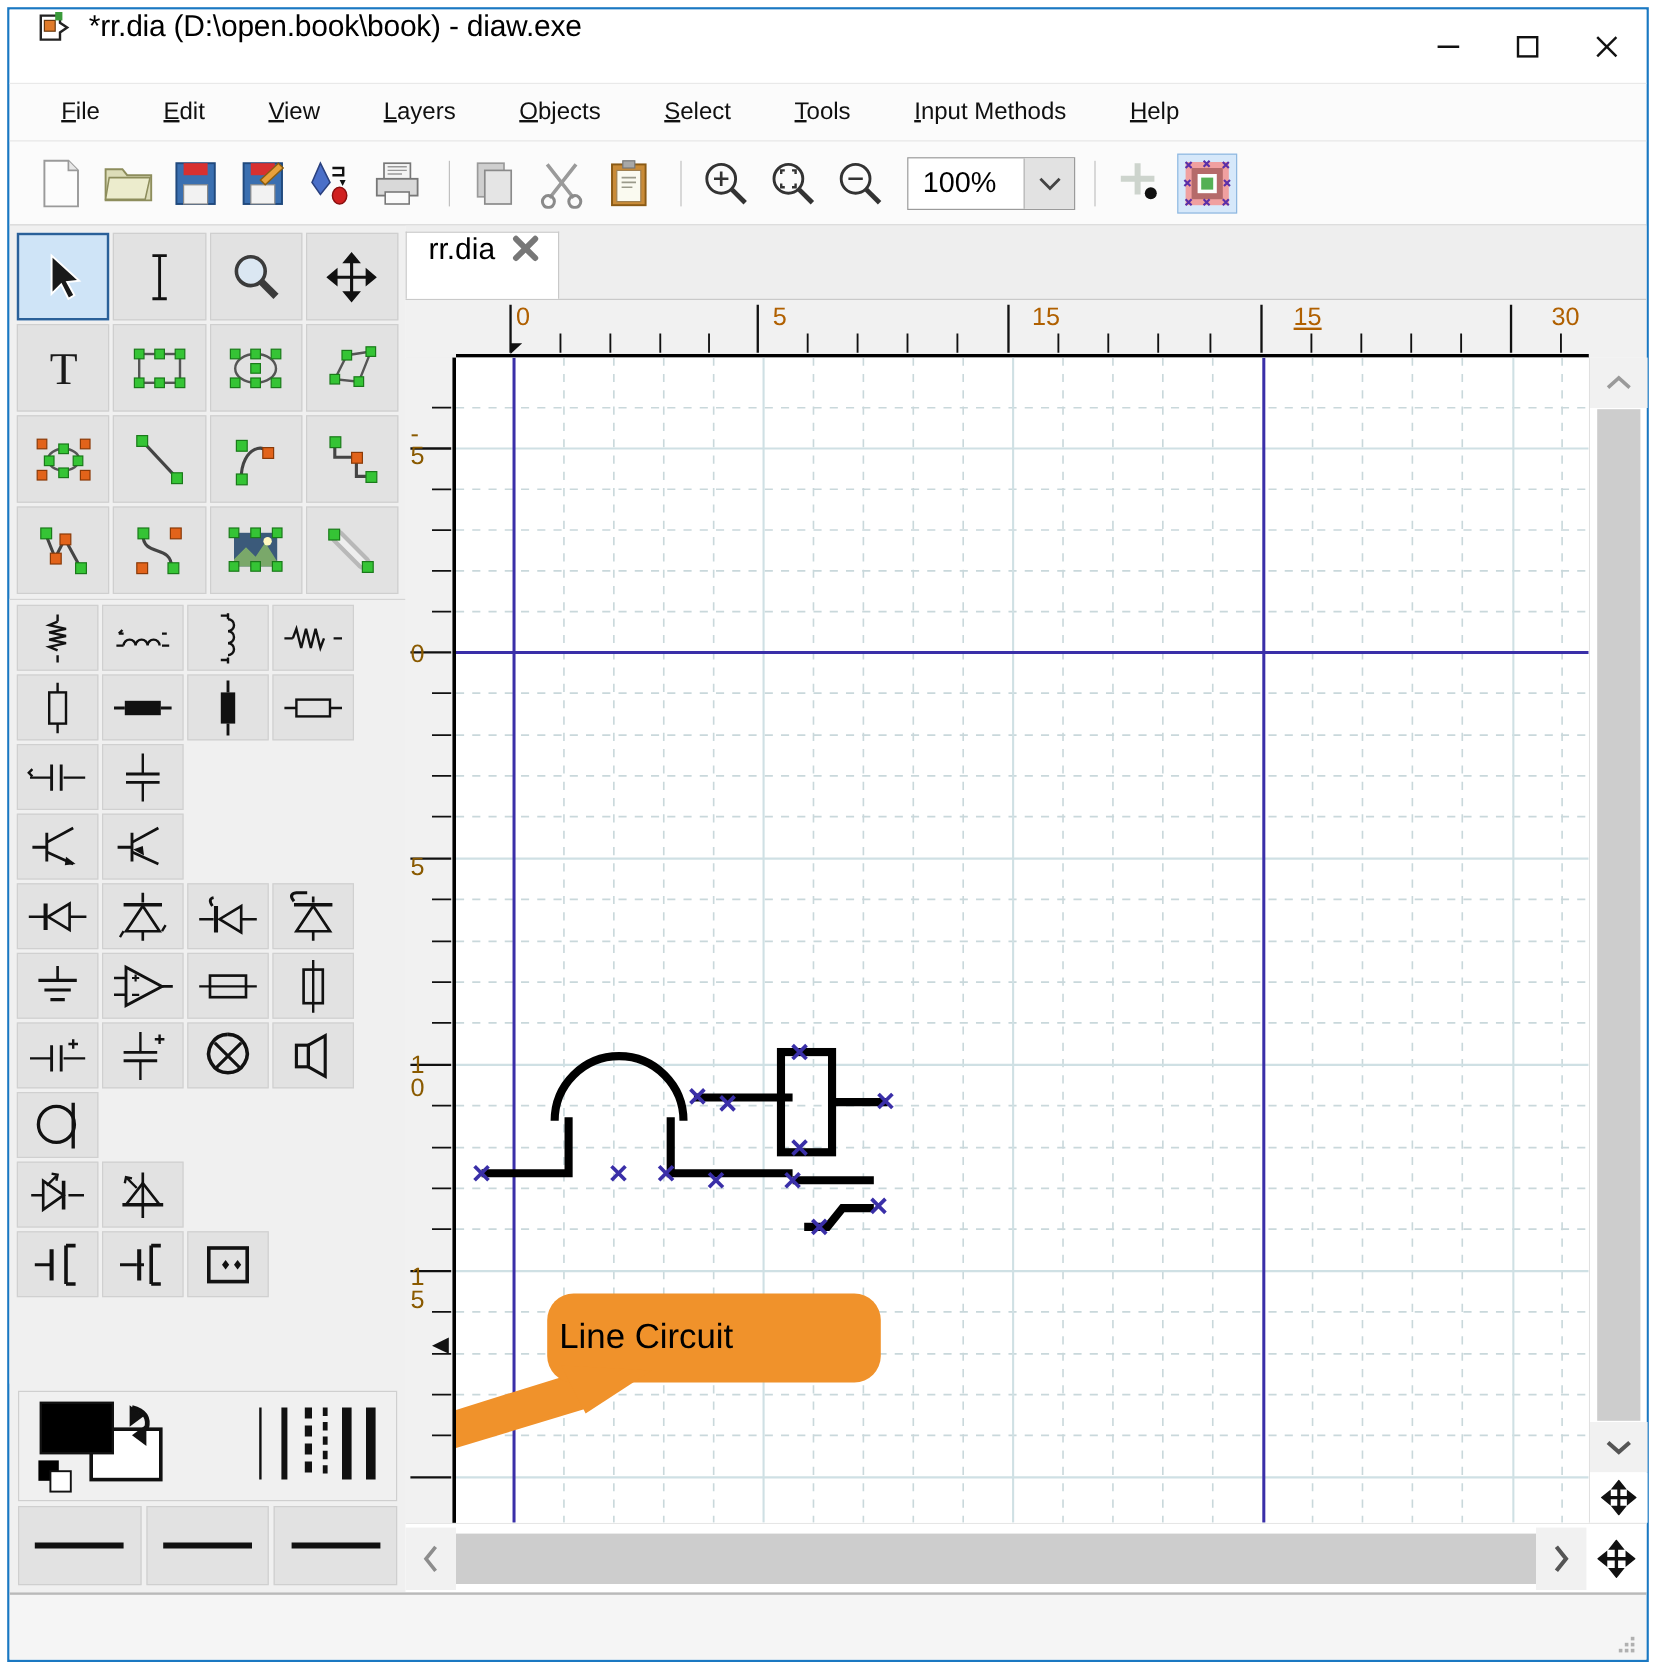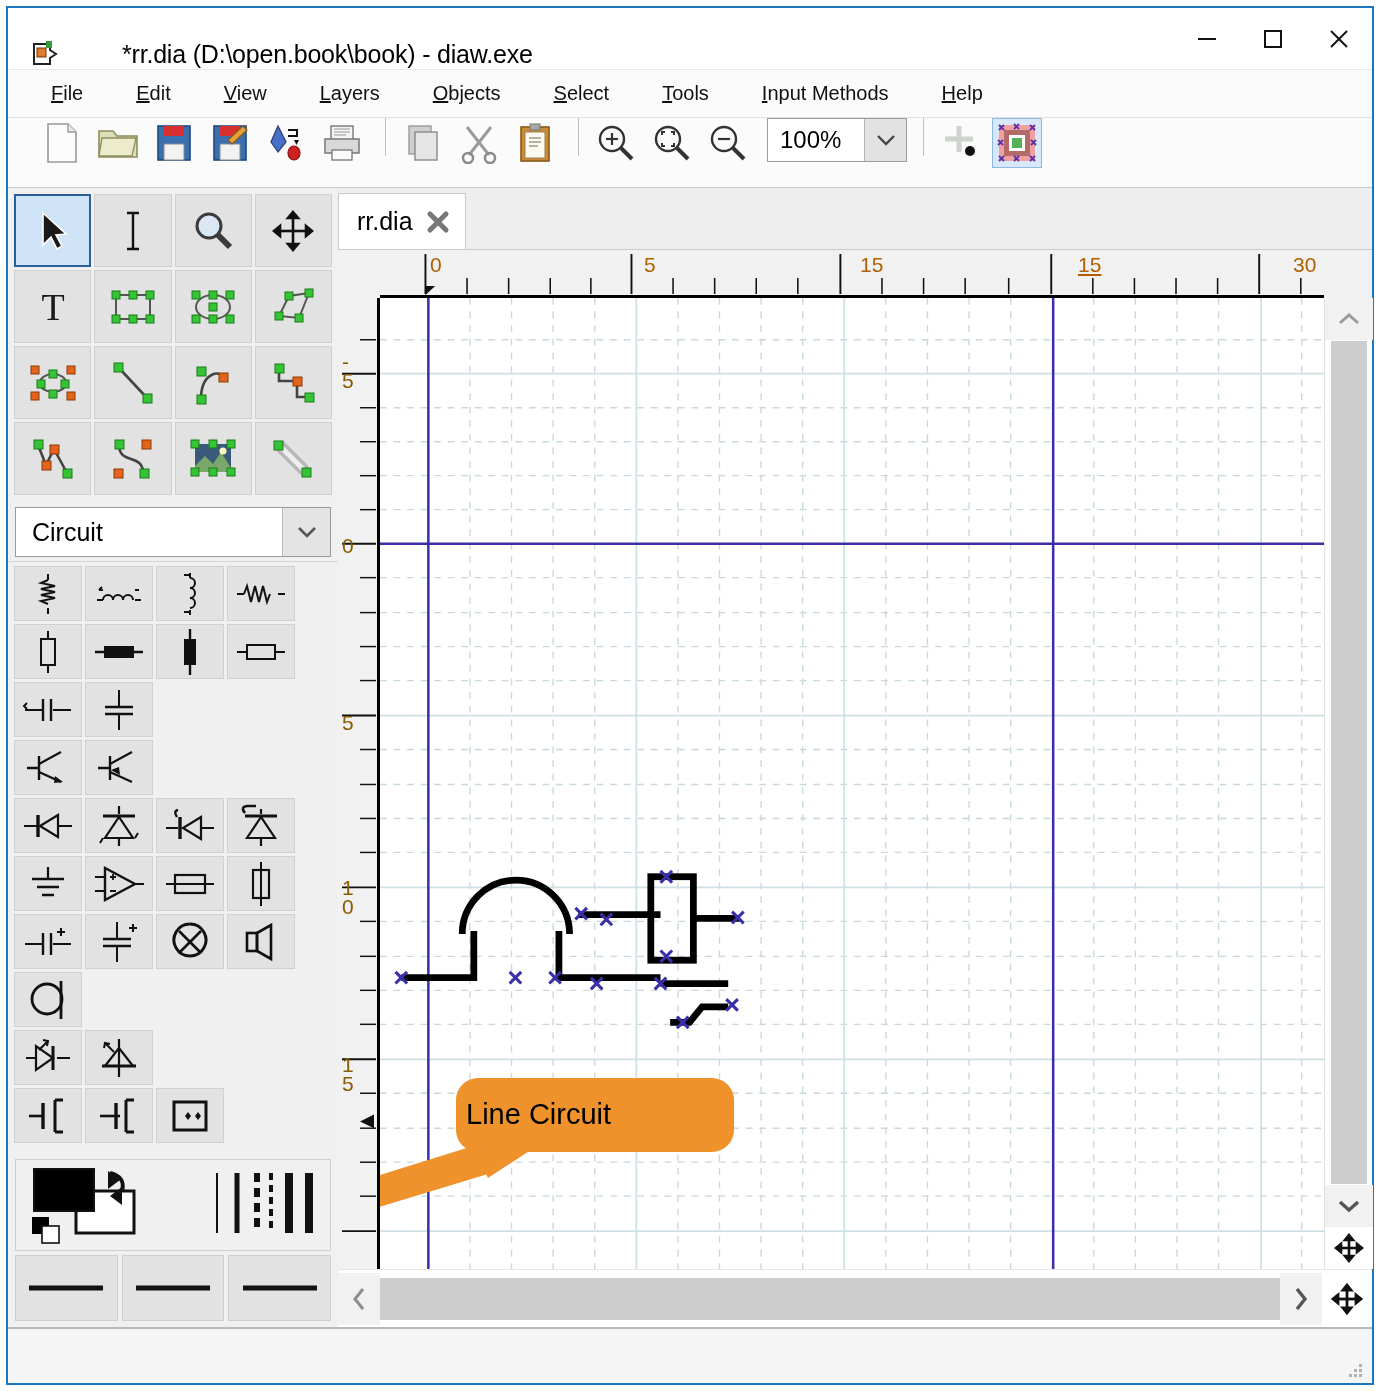--- a/index.html
+++ b/index.html
@@ -12,23 +12,22 @@
   }
   #app {
     position:absolute; left:6px; top:6px; width:1368px; height:1379px;
     border:2px solid #1a78c2;
     background:#ffffff;
     display:flex; flex-direction:column;
   }
   
   .titlebar {
     height:62px; flex:0 0 62px; background:#ffffff;
-    display:flex; align-items:flex-end; position:relative;
+    display:flex; align-items:flex-start; position:relative;
     border-bottom:1px solid #e9e9e9;
-    gap:48px;
   }
   .app-icon { width:30px; height:30px; margin-left:22px; position:relative; flex:0 0 30px;}
   .title-text {
     margin-left:14px; font-size:25px; color:#000; white-space:nowrap;
     letter-spacing:-0.2px;
   }
   .wbtns { position:absolute; right:0; top:0; height:62px; display:flex; }
   .wbtn { width:66px; height:62px; display:flex; align-items:center; justify-content:center; }
   
   .menubar {
@@ -37,21 +36,21 @@
   }
   .menu-item {
     font-size:20px; color:#101010; margin-right:30px; white-space:nowrap;
     padding:2px 2px;
     margin-left:19px;
   }
   .menu-item u { text-decoration:underline; }
   
   .toolbar {
     height:70px; flex:0 0 70px; background:#fbfbfb;
-    display:flex; align-items:flex-start; padding-left:29px;
+    display:flex; align-items:center; padding-left:18px;
     border-bottom:1px solid #c8c8c8;
   }
   .tb { width:50px; height:50px; display:flex; align-items:center; justify-content:center; margin-right:6px; }
   .tbsep { width:1px; height:38px; background:#c0c0c0; margin:0 12px; }
   .zoomcombo {
     width:140px; height:44px; border:1px solid #9b9b9b; background:#fff;
     display:flex; align-items:center; margin-left:8px; margin-right:4px;
   }
   .zoomcombo .zval { flex:1; font-size:24px; padding-left:12px; color:#000; }
   .zoomcombo .zarrow {
@@ -105,21 +104,21 @@
     display:flex; align-items:center; justify-content:center;
   }
   
   .rightpane { flex:1; min-width:0; display:flex; flex-direction:column; background:#f3f3f3; }
   .tabstrip {
     height:62px; flex:0 0 62px; background:#eeeeee; display:flex; align-items:flex-end;
     border-bottom:1px solid #c9c9c9;
   }
   .tab {
     height:56px; background:#ffffff; border:1px solid #c9c9c9; border-bottom:none;
-    display:flex; align-items:center; padding:0 14px 0 18px; margin-left:0;
+    display:flex; padding:0 14px 0 18px; margin-left:0;
   }
   .tab .tname { font-size:25px; color:#000; margin-right:12px; }
   .canvasarea { flex:1; min-height:0; display:flex; flex-direction:column; }
   .rulerrow { display:flex; height:48px; flex:0 0 48px; }
   .corner { width:42px; flex:0 0 42px; background:#f1f1f1; }
   .hruler { flex:1; position:relative; background:#f1f1f1; overflow:hidden;
             border-bottom:3px solid #000; }
   .vrulercol { width:42px; flex:0 0 42px; background:#f1f1f1; position:relative;
                overflow:hidden; border-right:3px solid #000; }
   .midrow { flex:1; display:flex; min-height:0; }
@@ -471,30 +470,20 @@
         <div class="toolcell">
           <svg width="48" height="48" viewBox="0 0 48 48">
               <path d="M12 12 L34 34" stroke="#b8b8b8" stroke-width="12" stroke-linecap="round"></path>
               <path d="M12 12 L34 34" stroke="#eee" stroke-width="5" stroke-linecap="round"></path>
               <rect x="5" y="6" width="9" height="9" fill="#35c435" stroke="#1a7a1a"></rect>
               <rect x="33" y="33" width="9" height="9" fill="#35c435" stroke="#1a7a1a"></rect>
             </svg>
         </div>
       </div>
 
-      <div class="sheetrow">
-        <div class="sheetsel">
-          <div class="lbl">Circuit</div>
-          <div class="arw">
-            <svg width="24" height="18" viewBox="0 0 24 18">
-                <path d="M4 5 L12 13 L20 5" fill="none" stroke="#555" stroke-width="2.6"></path>
-              </svg>
-          </div>
-        </div>
-      </div>
 
       <div class="shapewrap">
         <div class="shapegrid">
 
           <div class="shapecell">
             <svg width="42" height="46" viewBox="0 0 42 46">
                 <path d="M21 3 v6 M21 37 v6" stroke="#111" stroke-width="2"></path>
                 <path d="M21 9 l-7 3 l14 3 l-14 3 l14 3 l-14 3 l14 3 l-14 3 l7 3" fill="none" stroke="#111" stroke-width="2"></path>
               </svg>
           </div>

